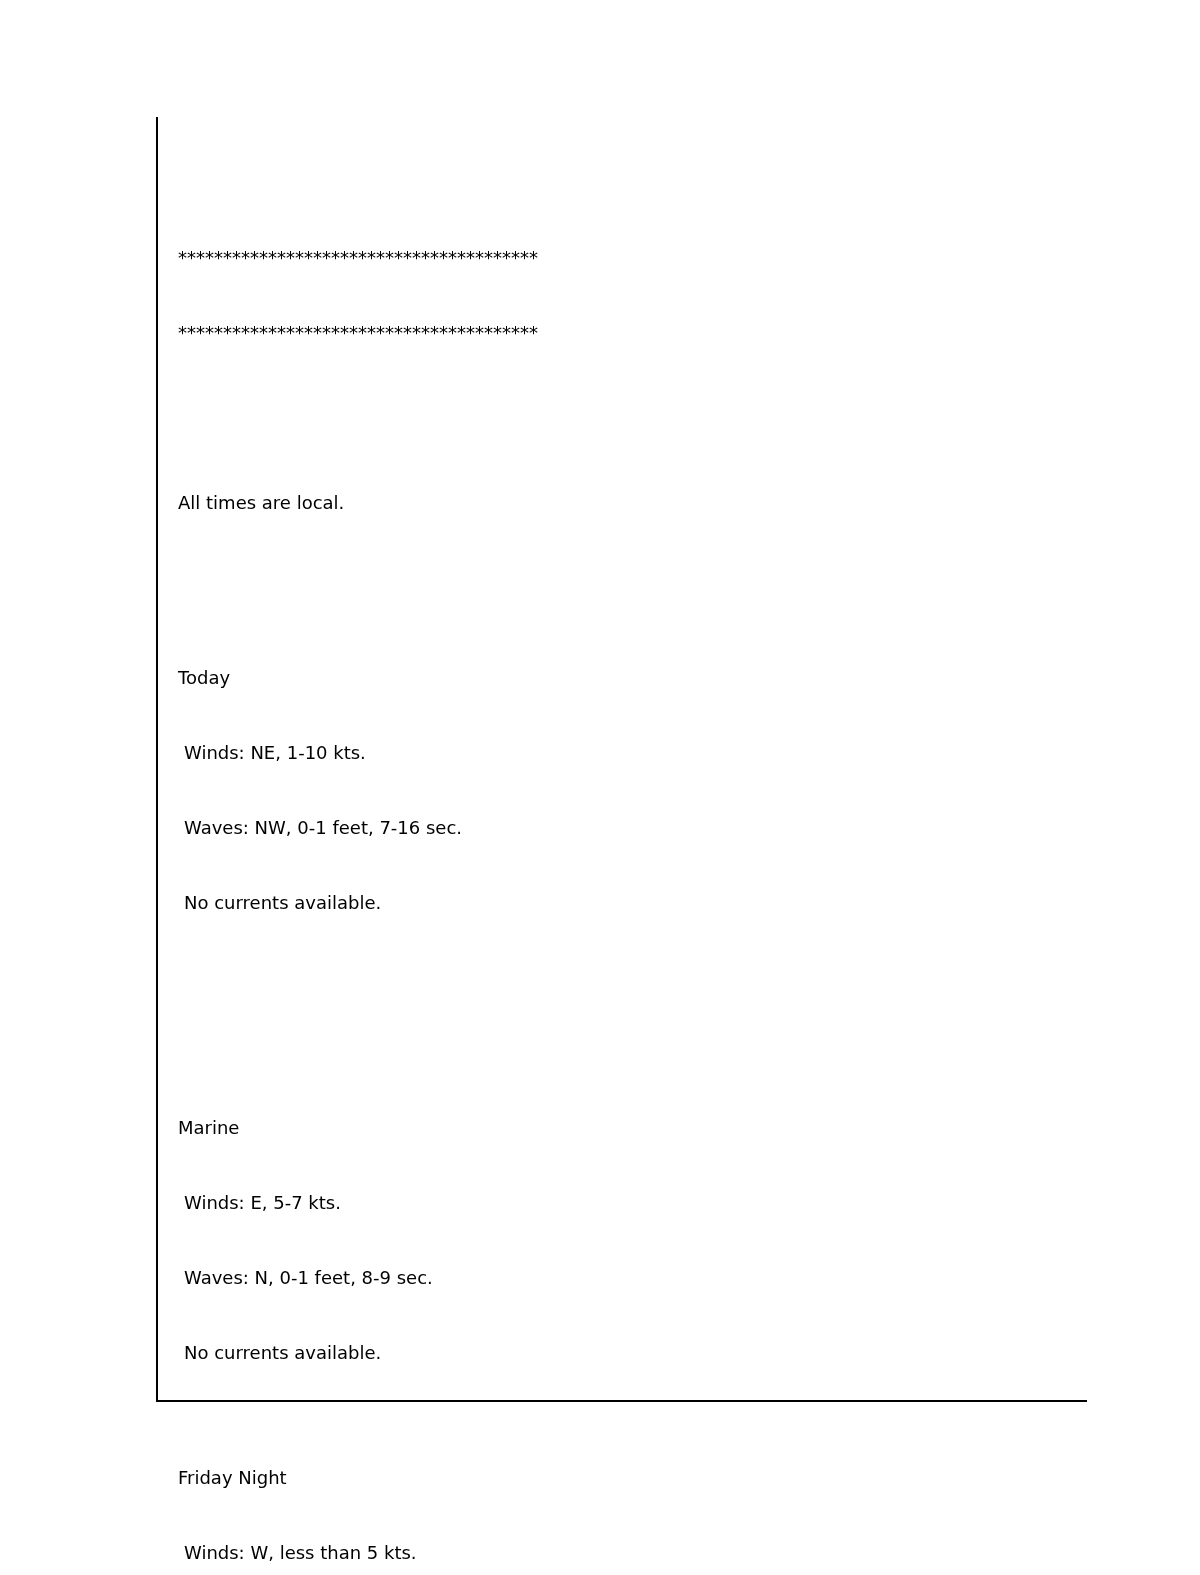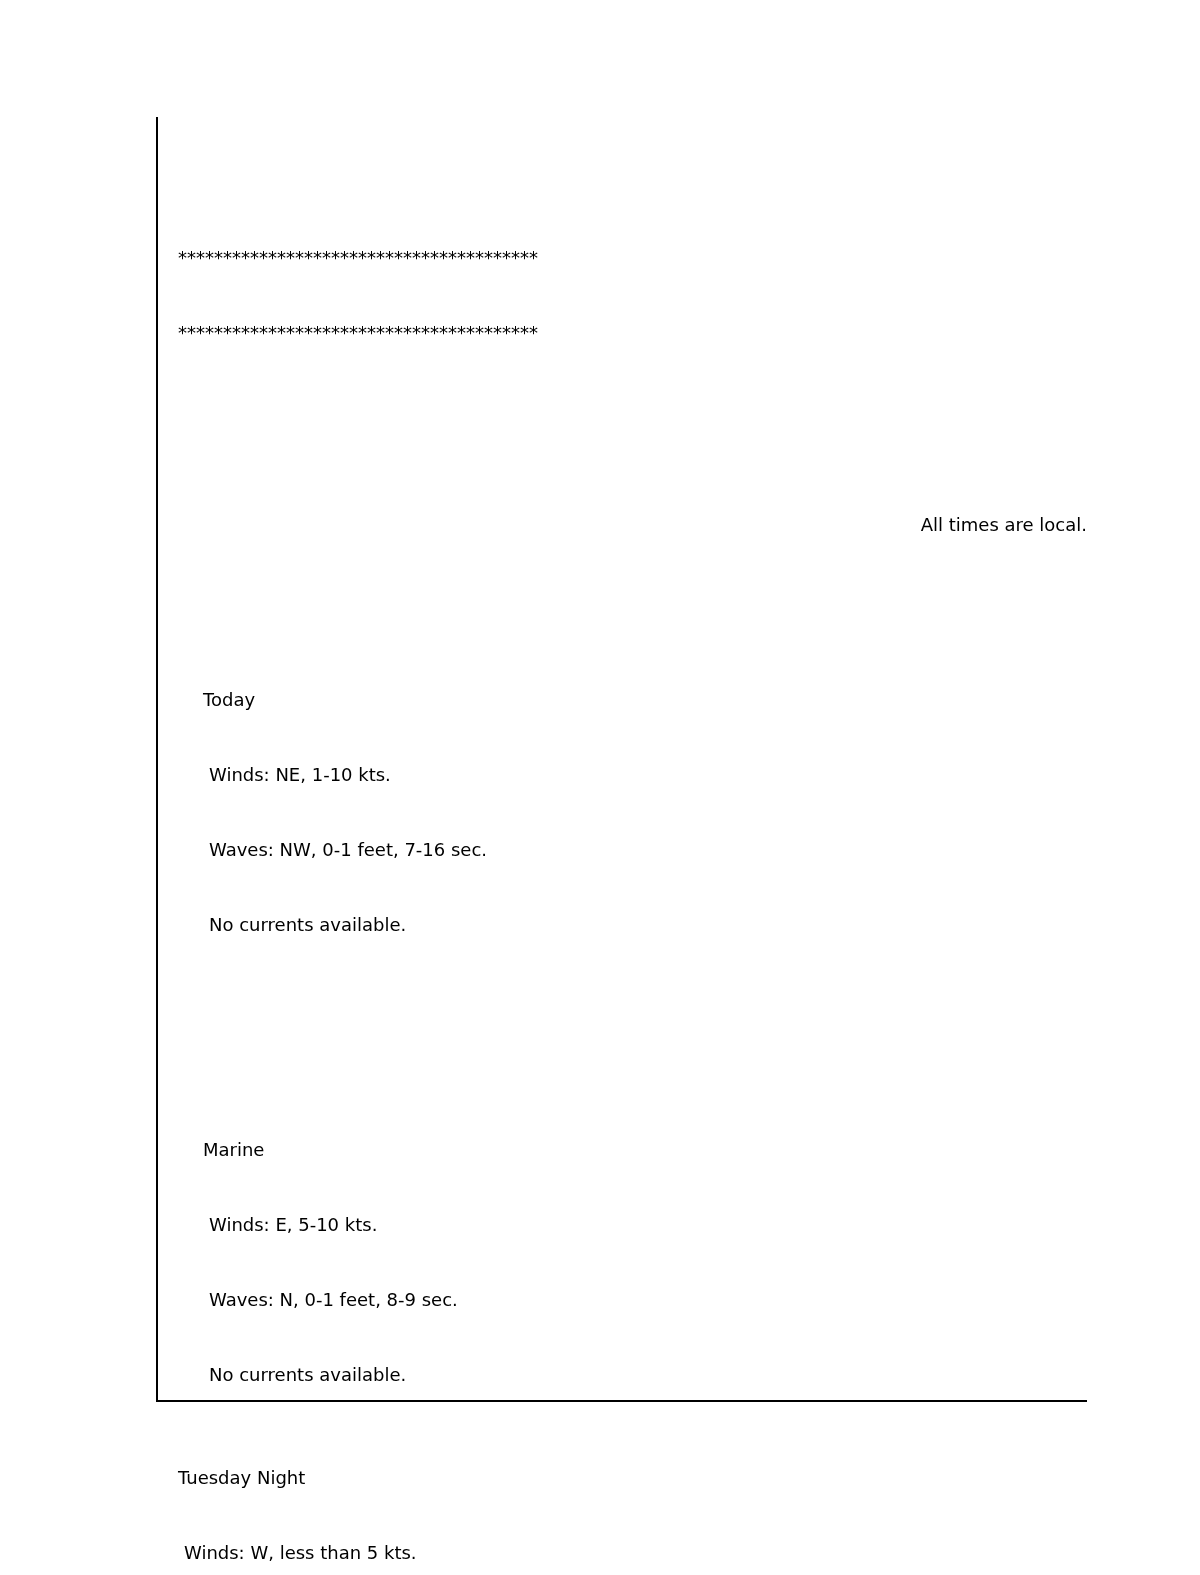--- a/index.html
+++ b/index.html
@@ -26,22 +26,22 @@
     width: 931px;
     height: 1285px;
     box-sizing: border-box;
     border-left: 2px solid #000000;
     border-bottom: 2px solid #000000;
   }
   .content {
     padding: 3px 0 0 20px;
     white-space: pre;
   }
-  .note { margin-top: 42px; text-align: right; }
-  .section { margin-top: 25px; margin-left: 25px; }
+  .note { margin-top: 20px; }
+  .section { margin-top: 25px; }
   .detail { padding-left: 6px; }
   .below-frame {
     position: absolute;
     left: 178px;
     top: 1415px;
     white-space: pre;
   }
 </style>
 </head>
 <body>
@@ -60,21 +60,21 @@
 
       <div class="section">
         <div>Today</div>
         <div class="detail">Winds: NE, 1-10 kts.</div>
         <div class="detail">Waves: NW, 0-1 feet, 7-16 sec.</div>
         <div class="detail">No currents available.</div>
       </div>
 
       <div class="section">
         <div>Marine</div>
-        <div class="detail">Winds: E, 5-10 kts.</div>
+        <div class="detail">Winds: E, 5-7 kts.</div>
         <div class="detail">Waves: N, 0-1 feet, 8-9 sec.</div>
         <div class="detail">No currents available.</div>
       </div>
 
       
 
       
 
       
 
@@ -83,19 +83,19 @@
       
 
       
 
       
 
     </div>
   </div>
 
   <div class="below-frame">
-    <div>Tuesday Night</div>
+    <div>Friday Night</div>
     <div class="detail">Winds: W, less than 5 kts.</div>
     
     
   </div>
 
 </div>
 
 </body></html>

